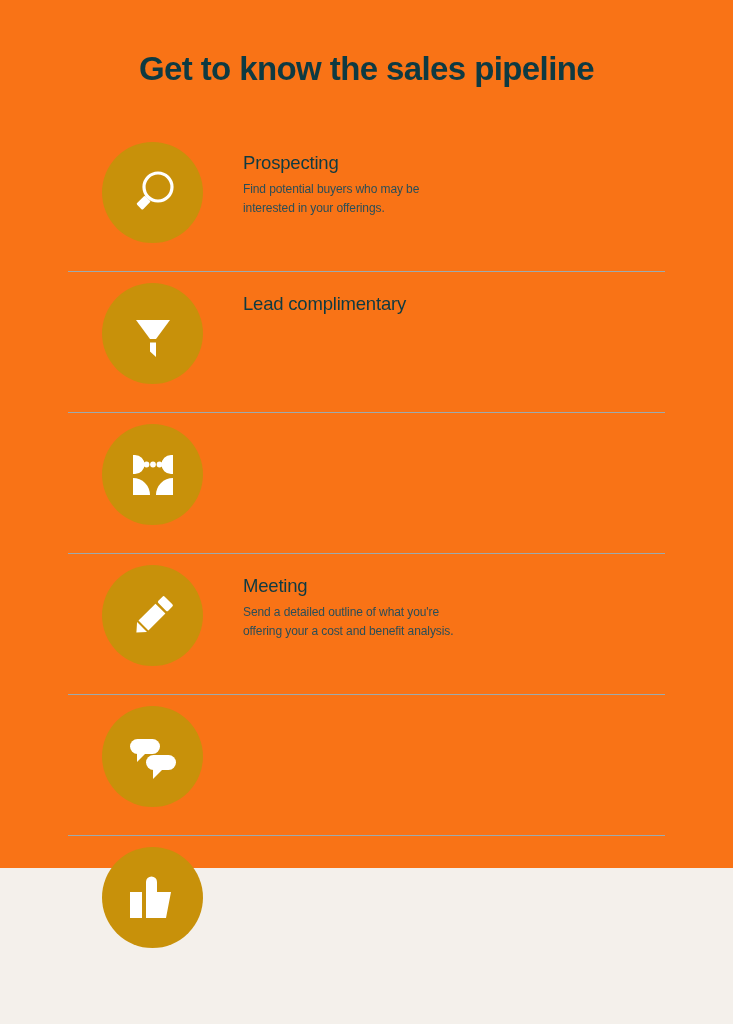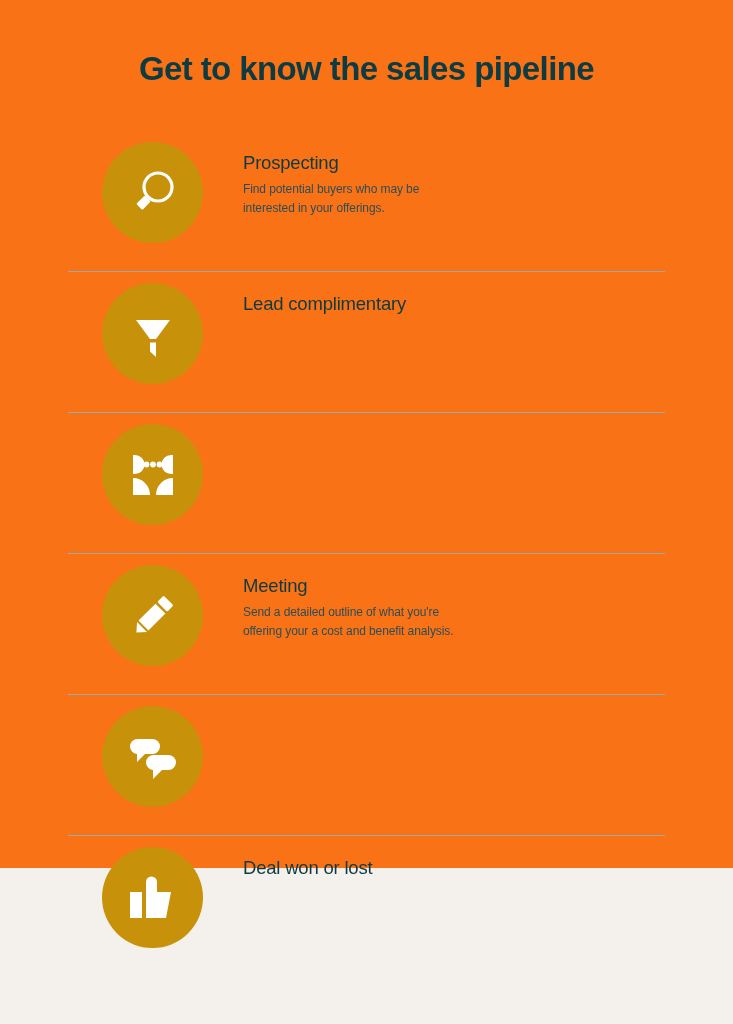--- a/index.html
+++ b/index.html
@@ -199,19 +199,18 @@
     <div class="step">
       <div class="icon-badge">
         <span>
           <svg width="56" height="56" viewBox="0 0 56 56">
             <rect x="5" y="22" width="12" height="26" fill="#FFFFFF"></rect>
             <path d="M21,22 L21,12 A5.5,5.5 0 0,1 32,12 L32,22 L46,22 L41,48 L21,48 Z" fill="#FFFFFF"></path>
           </svg>
         </span>
       </div>
       <div class="step-text">
-        <p class="step-title">Deal won or lost</p>
       </div>
 
     </div>
 
   </div>
 </div>
 
 </body></html>

